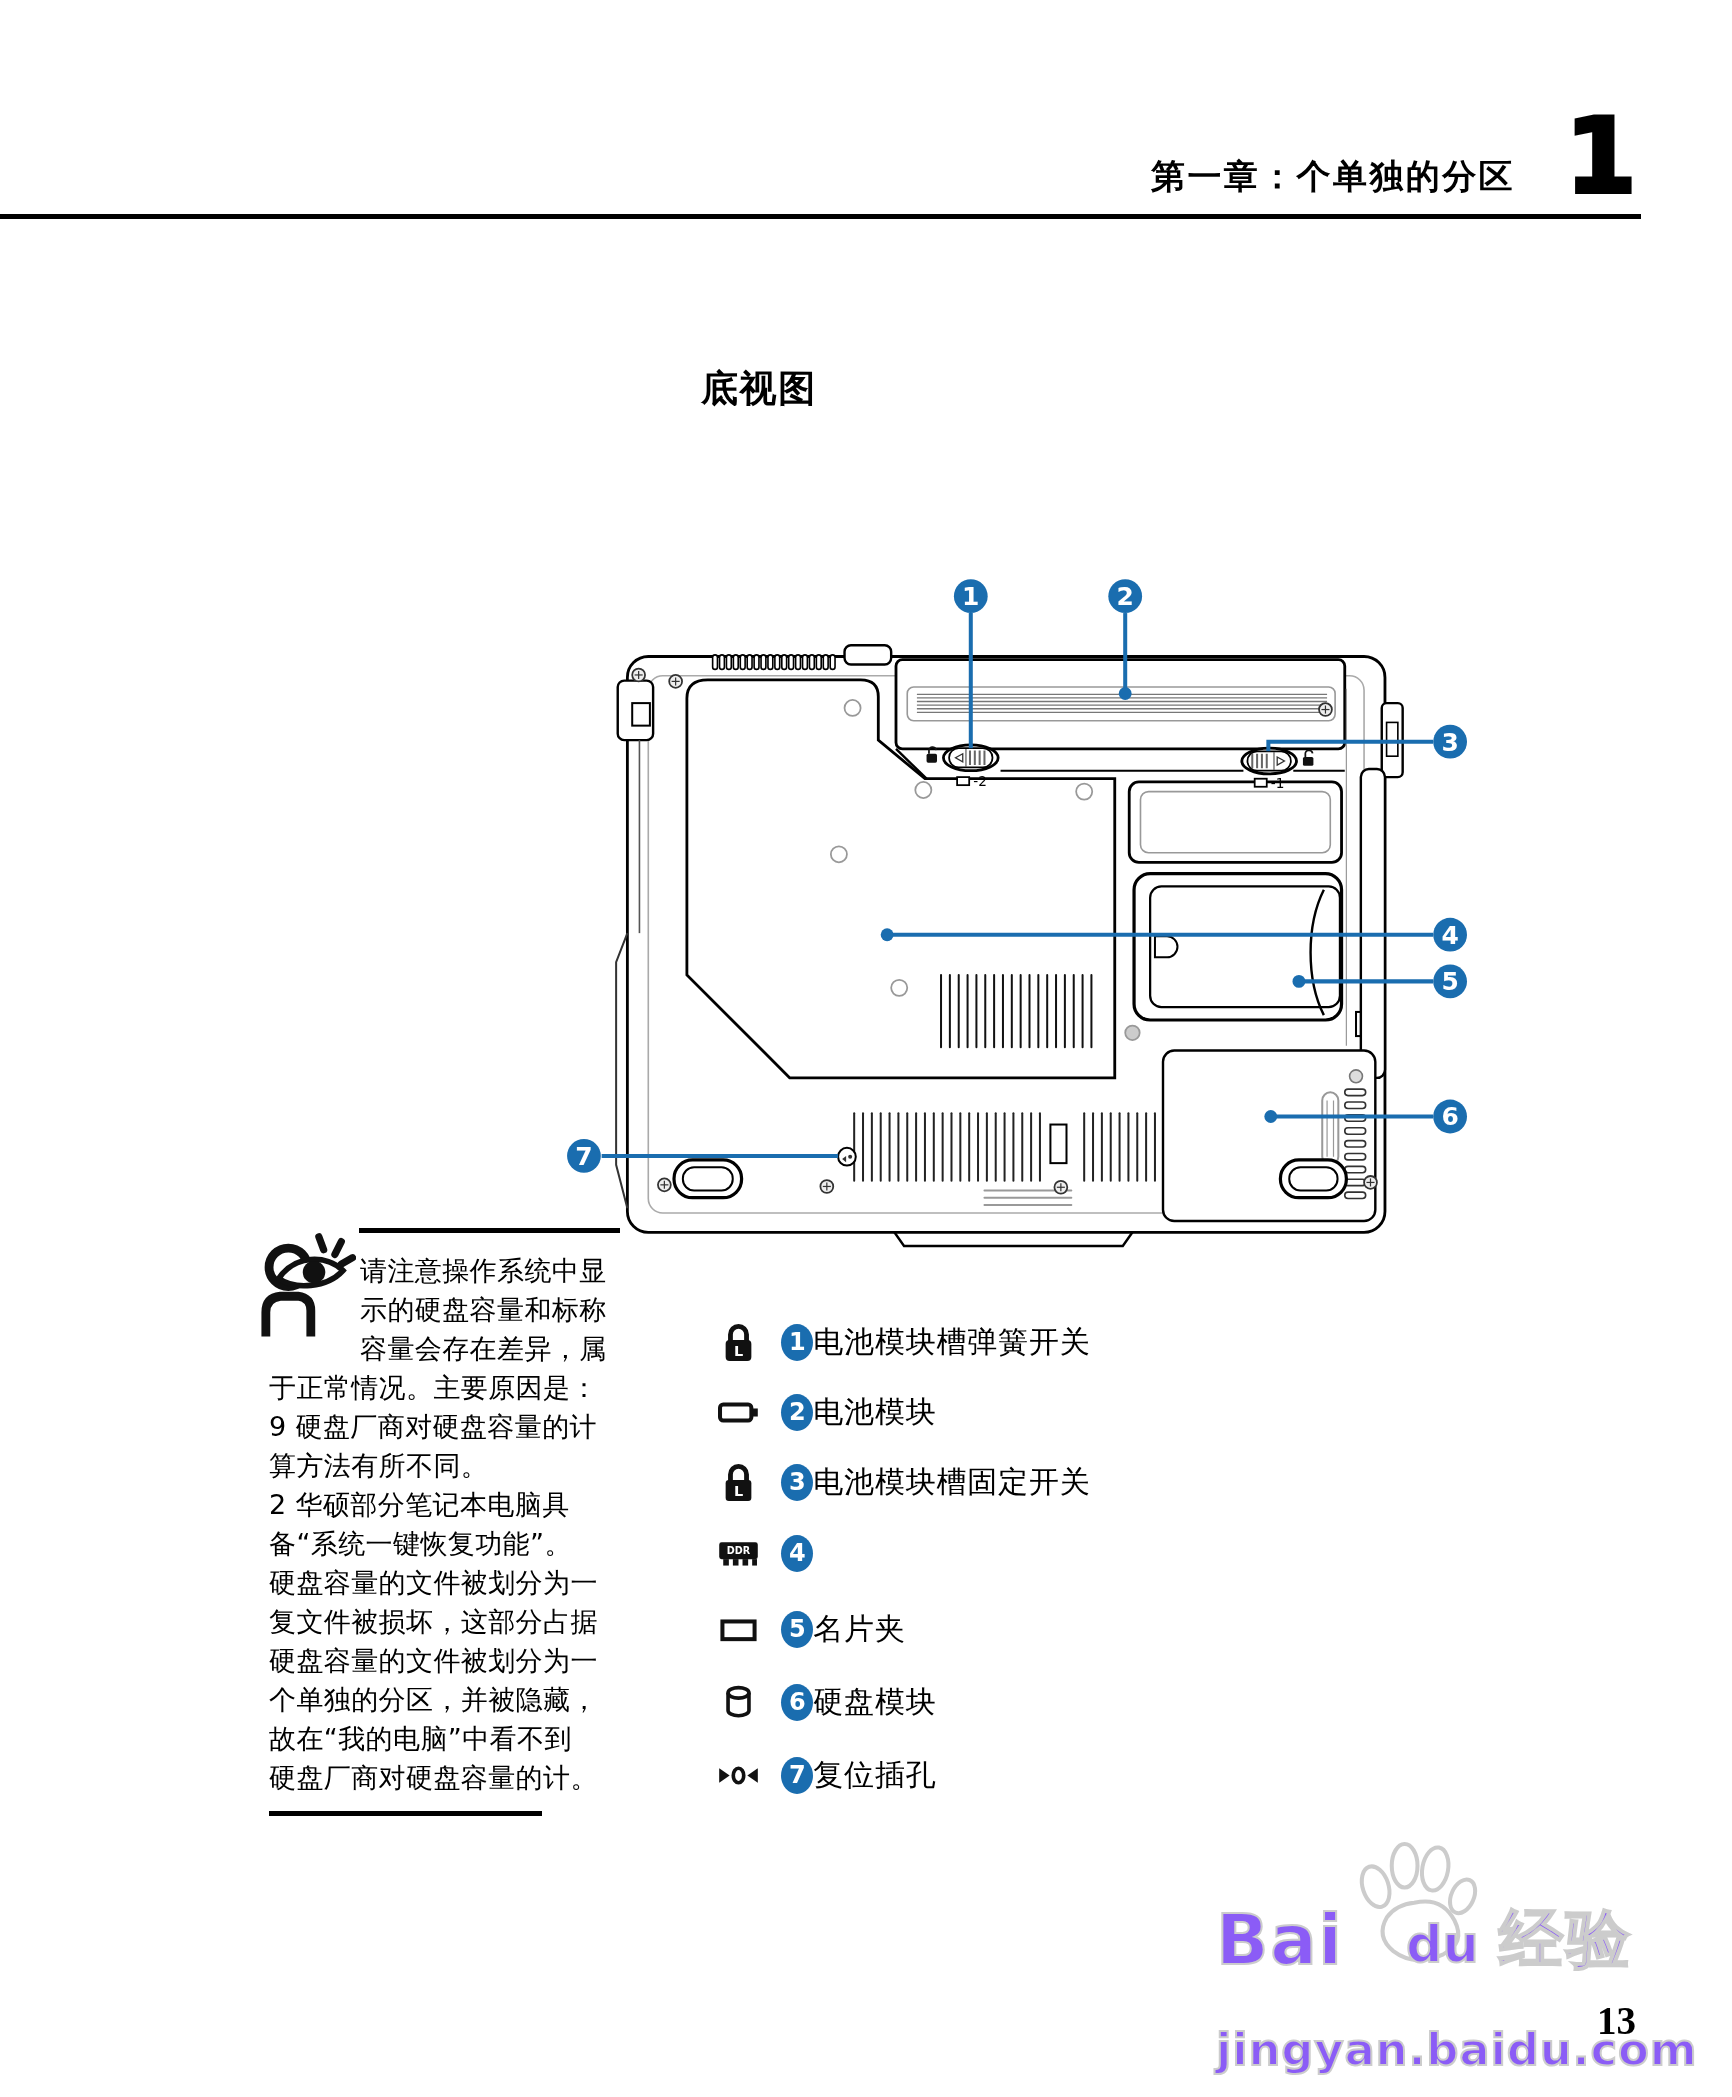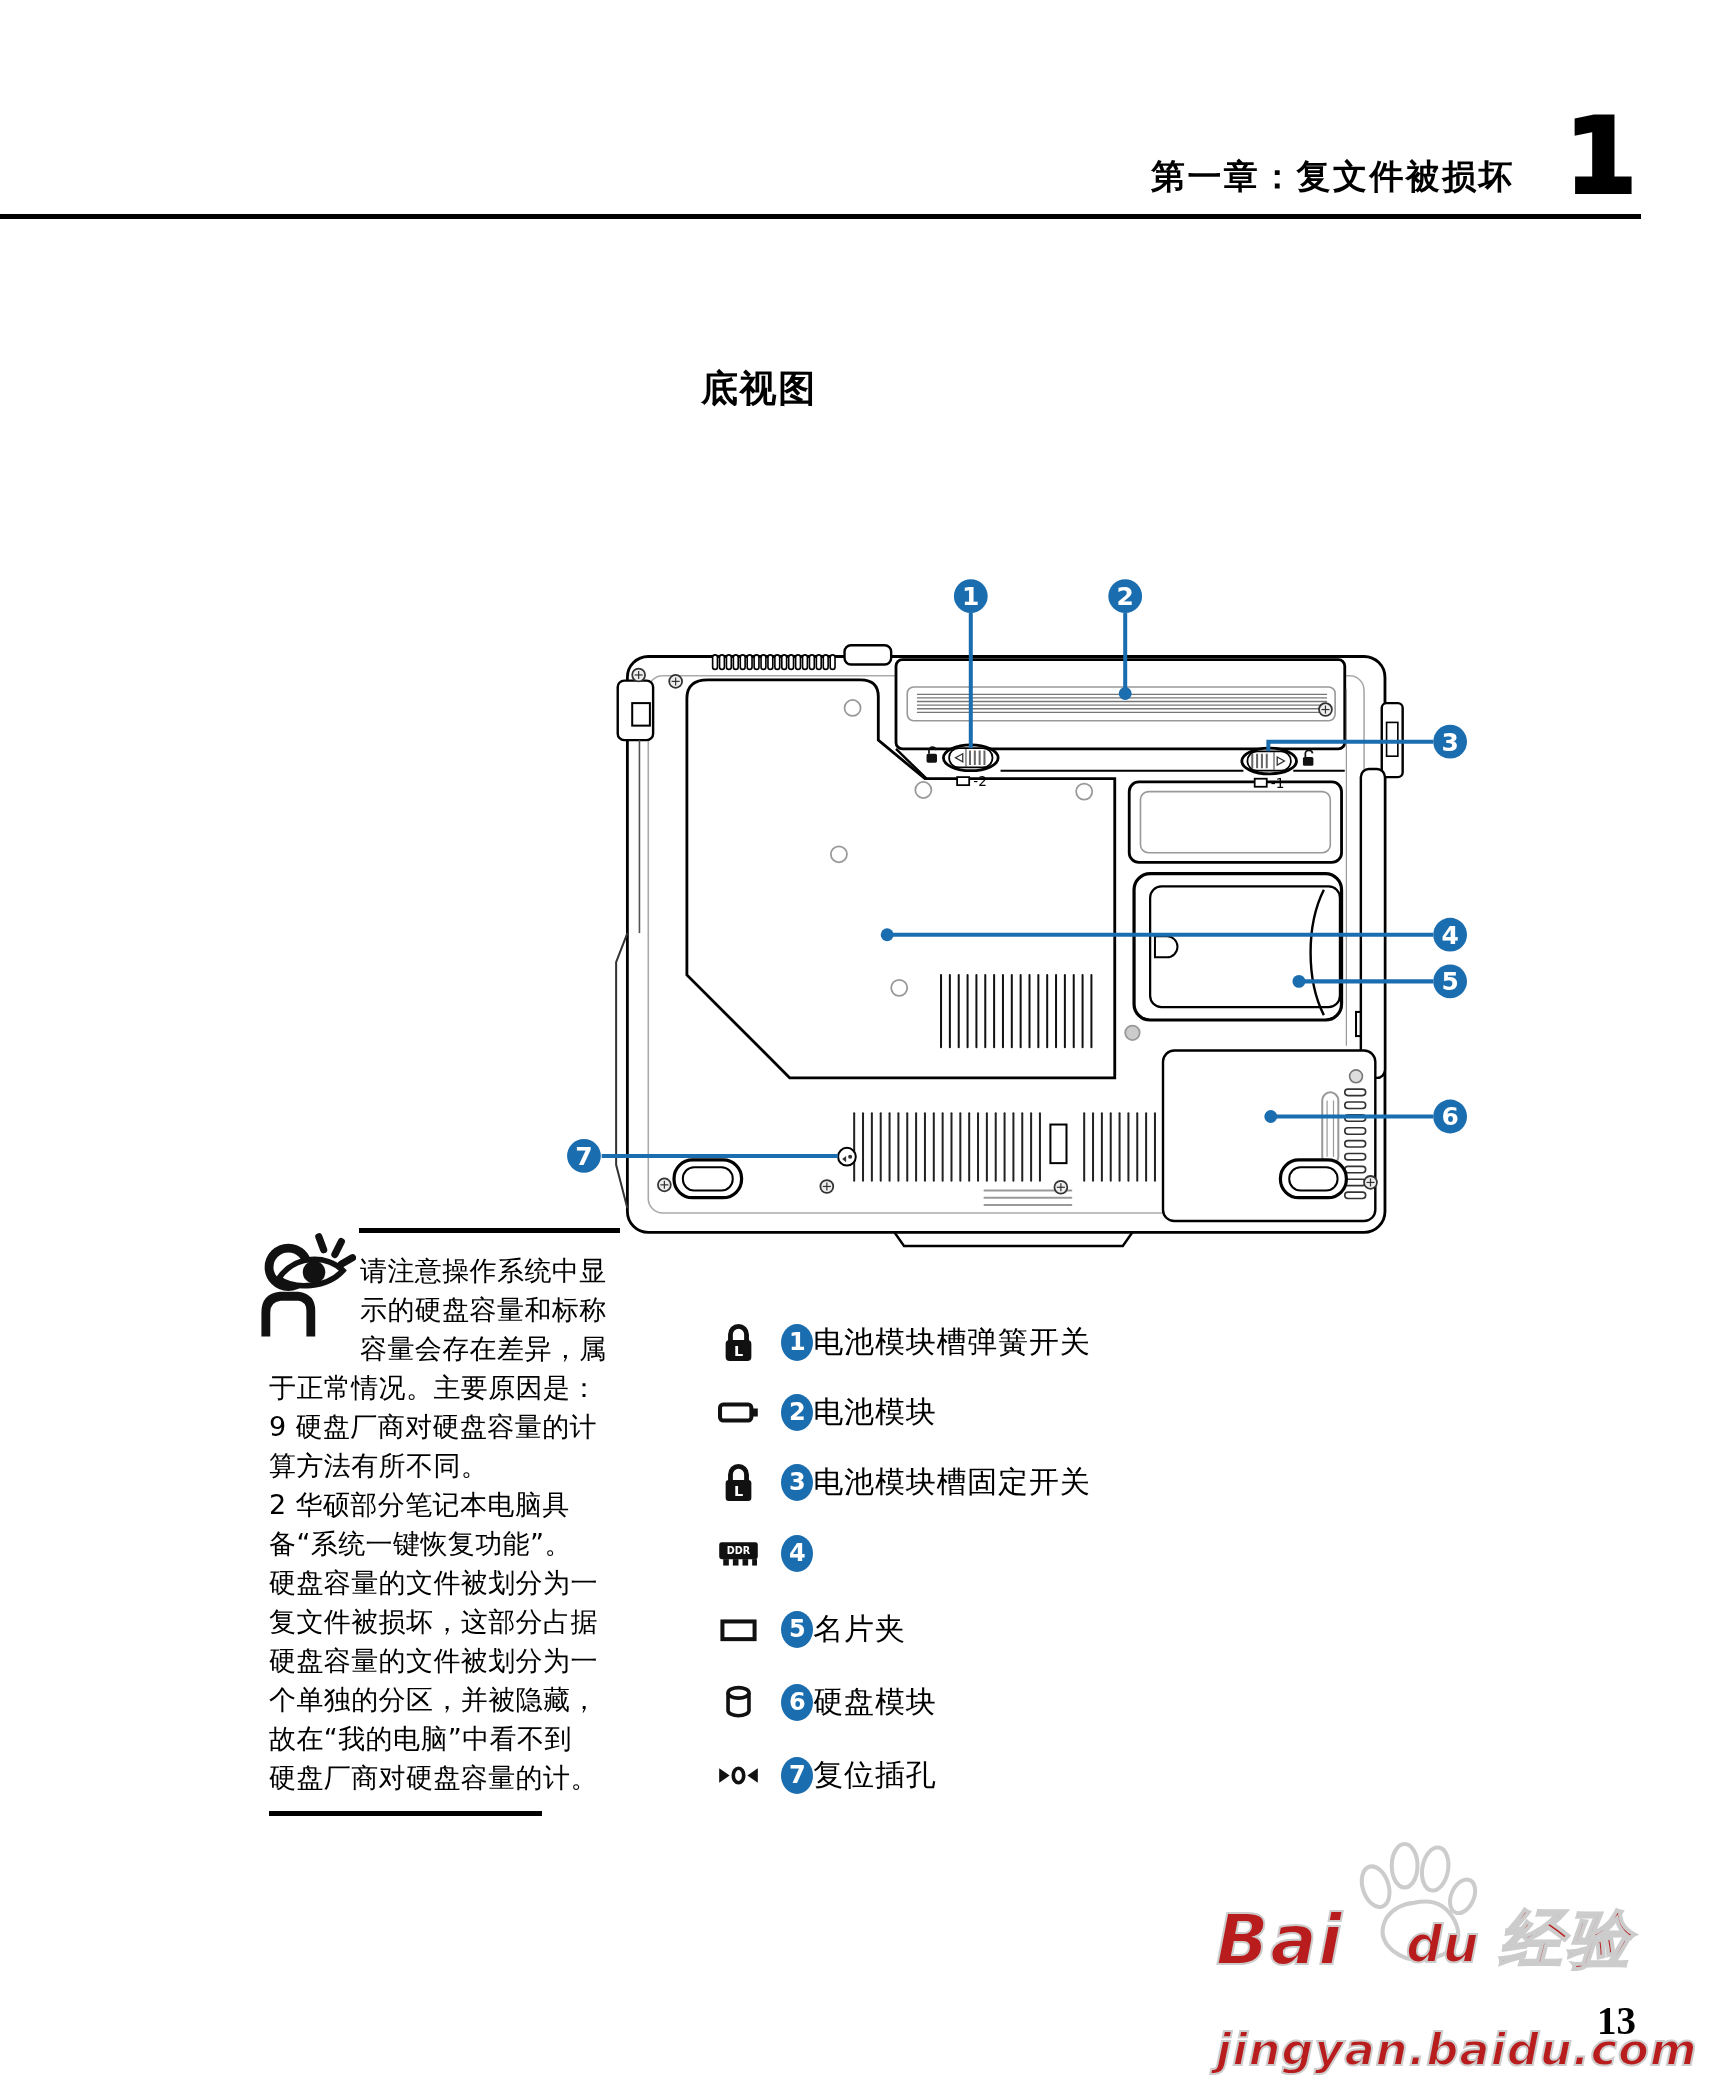--- a/index.html
+++ b/index.html
@@ -29,34 +29,34 @@
   .legend-num { width:32px; height:37px; margin-left:11.3px; border-radius:50%;
                 background:#1a6daf; color:#fff; font-size:24px; font-weight:bold;
                 display:flex; align-items:center; justify-content:center; flex:0 0 32px; }
   .legend-label { font-size:30px; letter-spacing:0.8px; white-space:nowrap; }
   .lr1{top:1313px;} .lr2{top:1383px;} .lr3{top:1453px;} .lr4{top:1524px;}
   .lr5{top:1600px;} .lr6{top:1673px;} .lr7{top:1746px;}
 
   
   .watermark { left:1216px; top:1840px; width:434px; }
   .wm-row1 { position:relative; height:161px; }
-  .wm-text { color:#b91c1c; -webkit-text-stroke:2px #ccc; font-weight:bold;font-style:italic; }
+  .wm-text { color:#8b5cf6; -webkit-text-stroke:2px #ccc; font-weight:bold; }
   .wm-bai { position:absolute; left:0; bottom:21px; font-size:69px; letter-spacing:1.6px; }
   .wm-du  { position:absolute; left:190px; bottom:27px; font-size:51px; }
   .wm-cn  { position:absolute; left:283px; bottom:17.7px; font-size:64px; letter-spacing:3.2px; }
   .wm-paw { position:absolute; left:129px; top:0; }
   .wm-url { margin-top:22px; font-size:45px; letter-spacing:0.8px; }
   .page-number { left:1597px; top:1998px; font-family:"Liberation Serif","DejaVu Serif",serif; font-size:39px;font-weight:bold; }
 
   svg text { font-family:"DejaVu Sans","Liberation Sans",sans-serif; }
 </style>
 </head>
 <body>
 
-<div class="abs chapter-title">第一章：复文件被损坏</div>
+<div class="abs chapter-title">第一章：个单独的分区</div>
 <div class="abs chapter-num">1</div>
 <div class="abs header-rule"></div>
 
 <div class="abs section-title">底视图</div>
 
 <svg class="abs" style="left:555px; top:555px;" width="949" height="708" viewBox="690 690 1180 880">
   <g fill="none" stroke="#000">
 
     <rect x="780" y="816" width="942" height="716" rx="26" fill="#fff" stroke-width="3.5"></rect>
     <rect x="806" y="840" width="890" height="668" rx="18" stroke="#aaa" stroke-width="2"></rect>

